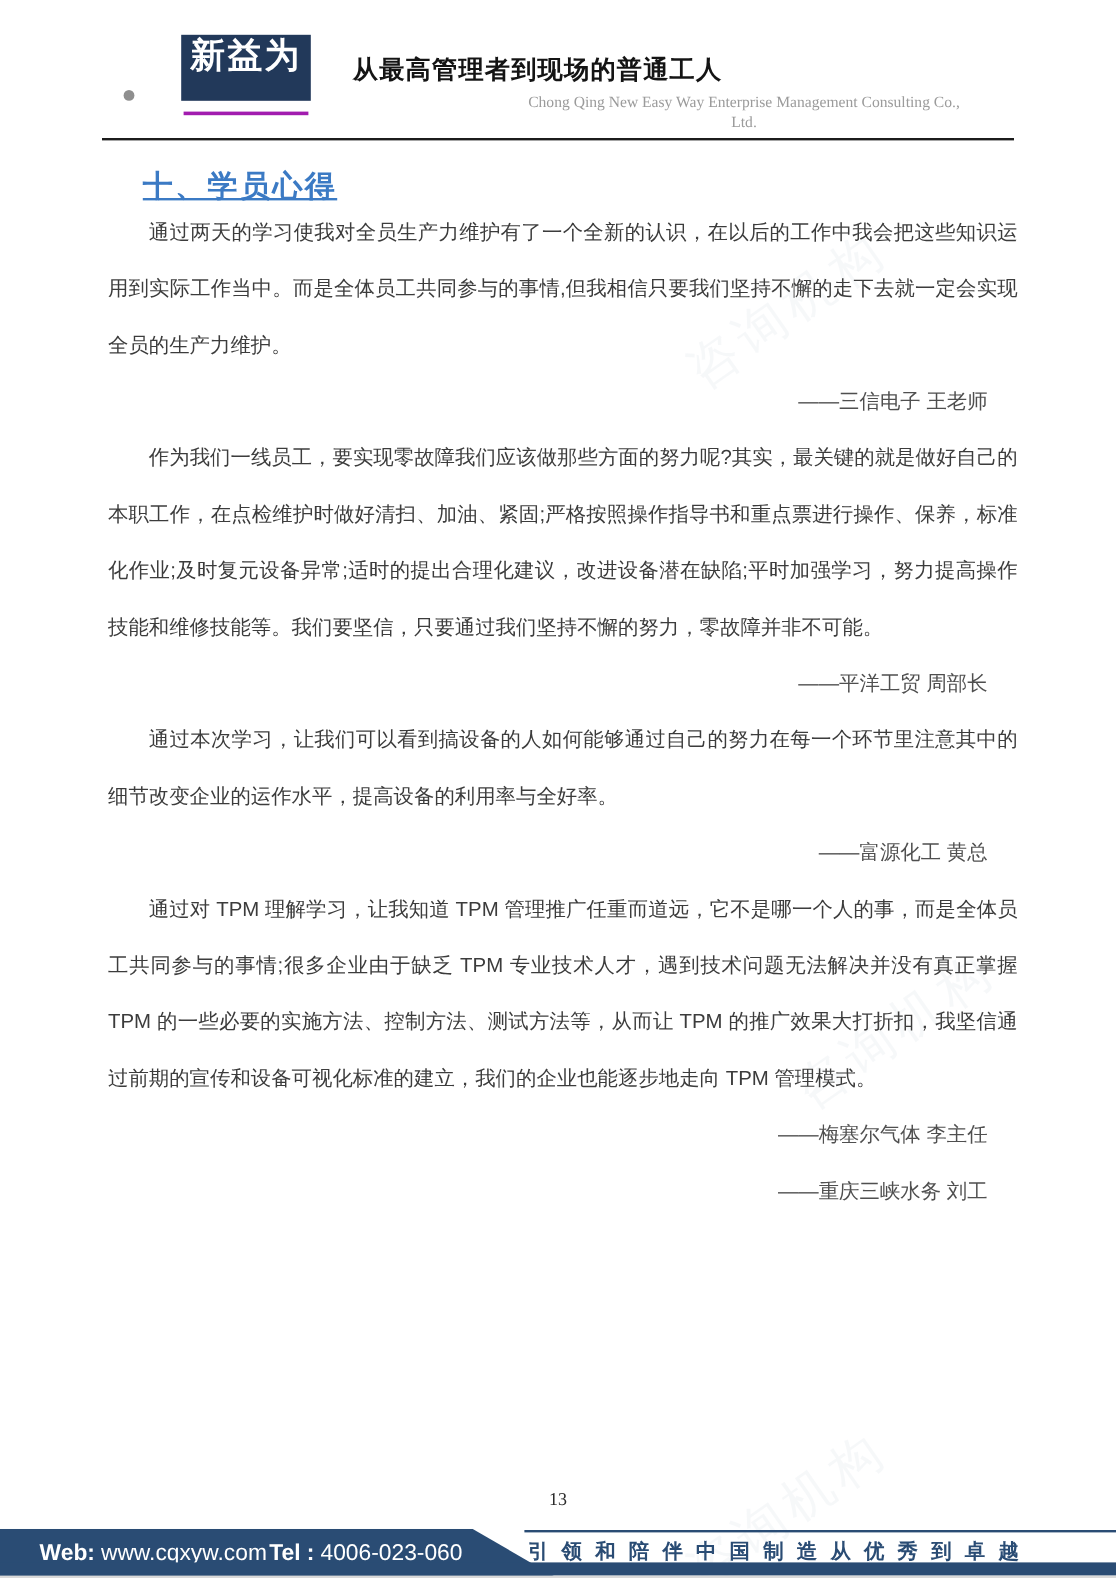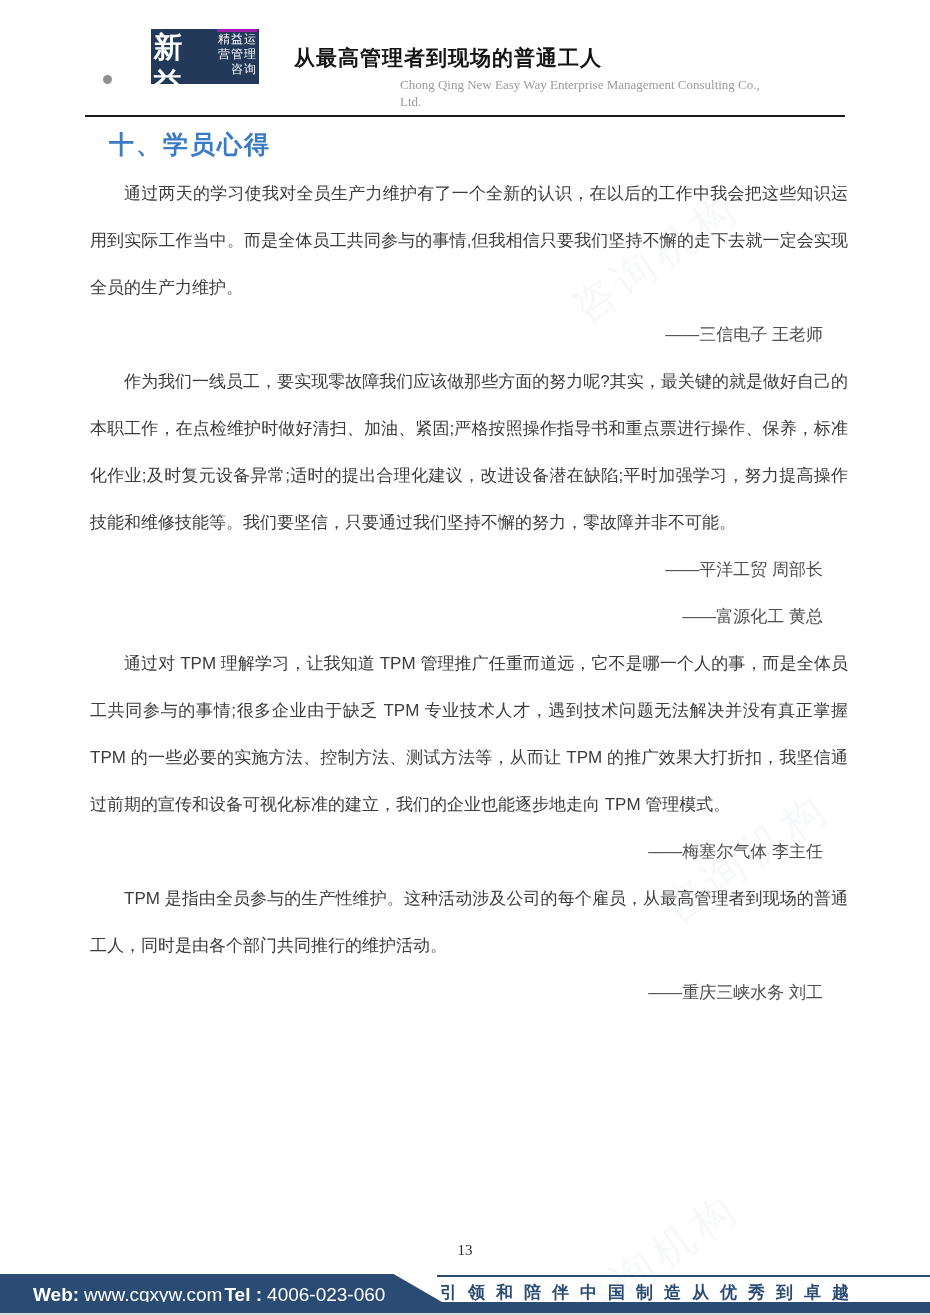--- a/index.html
+++ b/index.html
@@ -27,53 +27,55 @@
   .dot{
     position:absolute;left:103px;top:75px;
     width:9px;height:9px;border-radius:50%;
     background:#8f8f8f;
   }
   .logo{
     position:absolute;left:151px;top:29px;
     width:108px;height:55px;
     background:var(--navy,#22395a);
     color:#fff;text-align:center;
-    display:flex;flex-direction:row;justify-content:flex-start;gap:28px;
+    display:flex;flex-direction:column;justify-content:flex-start;gap:28px;
   }
   .logo-main{
     font-size:29px;font-weight:bold;line-height:36px;
     letter-spacing:2px;
   }
   .logo-sub{
     font-size:12px;line-height:15px;letter-spacing:1px;
     border-top:3px solid #a21caf;
     margin:0 2px;
     text-align:right;
   }
   .company-cn{
     position:absolute;left:294px;top:44px;
     font-size:21px;font-weight:bold;color:#141414;
     letter-spacing:1px;
   }
   .company-en{
     position:absolute;left:400px;top:76px;width:440px;
+    text-align:center;
     font-family:"Liberation Serif","DejaVu Serif",serif;
     font-size:13px;line-height:17px;color:#9b9b9b;
   }
   .rule{
     position:absolute;left:85px;top:115px;
     width:760px;height:2px;background:#1c1c1c;
   }
 
   
   .title{
-    position:absolute;left:105px;top:124px;margin:4px;
+    position:absolute;left:105px;top:124px;margin:14px;
     font-size:25px;font-weight:bold;
     color:var(--title-blue,#3b7ac4);
     letter-spacing:2px;
+    text-decoration:underline;
   }
 
   
   .body{
     position:absolute;left:90px;top:170px;width:758px;
     font-size:17px;line-height:47px;color:#3c3c3c;
   }
   .para{margin:0;text-indent:2em;text-align:justify;}
   .attr{margin:0;text-align:right;padding-right:25px;color:#4f4f4f;}
 
@@ -142,24 +144,24 @@
     <div class="rule"></div>
   </header>
 
   <h1 class="title">十、学员心得</h1>
 
   <main class="body">
       <p class="para">通过两天的学习使我对全员生产力维护有了一个全新的认识，在以后的工作中我会把这些知识运用到实际工作当中。而是全体员工共同参与的事情,但我相信只要我们坚持不懈的走下去就一定会实现全员的生产力维护。</p>
       <p class="attr">——三信电子  王老师</p>
       <p class="para">作为我们一线员工，要实现零故障我们应该做那些方面的努力呢?其实，最关键的就是做好自己的本职工作，在点检维护时做好清扫、加油、紧固;严格按照操作指导书和重点票进行操作、保养，标准化作业;及时复元设备异常;适时的提出合理化建议，改进设备潜在缺陷;平时加强学习，努力提高操作技能和维修技能等。我们要坚信，只要通过我们坚持不懈的努力，零故障并非不可能。</p>
       <p class="attr">——平洋工贸  周部长</p>
+      <p class="para">通过本次学习，让我们可以看到搞设备的人如何能够通过自己的努力在每一个环节里注意其中的细节改变企业的运作水平，提高设备的利用率与全好率。</p>
       <p class="attr">——富源化工  黄总</p>
       <p class="para">通过对 TPM 理解学习，让我知道 TPM 管理推广任重而道远，它不是哪一个人的事，而是全体员工共同参与的事情;很多企业由于缺乏 TPM 专业技术人才，遇到技术问题无法解决并没有真正掌握 TPM 的一些必要的实施方法、控制方法、测试方法等，从而让 TPM 的推广效果大打折扣，我坚信通过前期的宣传和设备可视化标准的建立，我们的企业也能逐步地走向 TPM 管理模式。</p>
       <p class="attr">——梅塞尔气体  李主任</p>
-      <p class="para">TPM 是指由全员参与的生产性维护。这种活动涉及公司的每个雇员，从最高管理者到现场的普通工人，同时是由各个部门共同推行的维护活动。</p>
       <p class="attr">——重庆三峡水务  刘工</p>
     </main>
 
   <footer>
     <div class="pagenum">13</div>
 
     <div class="f-left">
       <div class="f-left-inner">
         <span class="b seg">Web:</span><span>www.cqxyw.com</span><span class="b seg" style="margin-left:2px;">Tel :</span><span>4006-023-060</span>
       </div>

